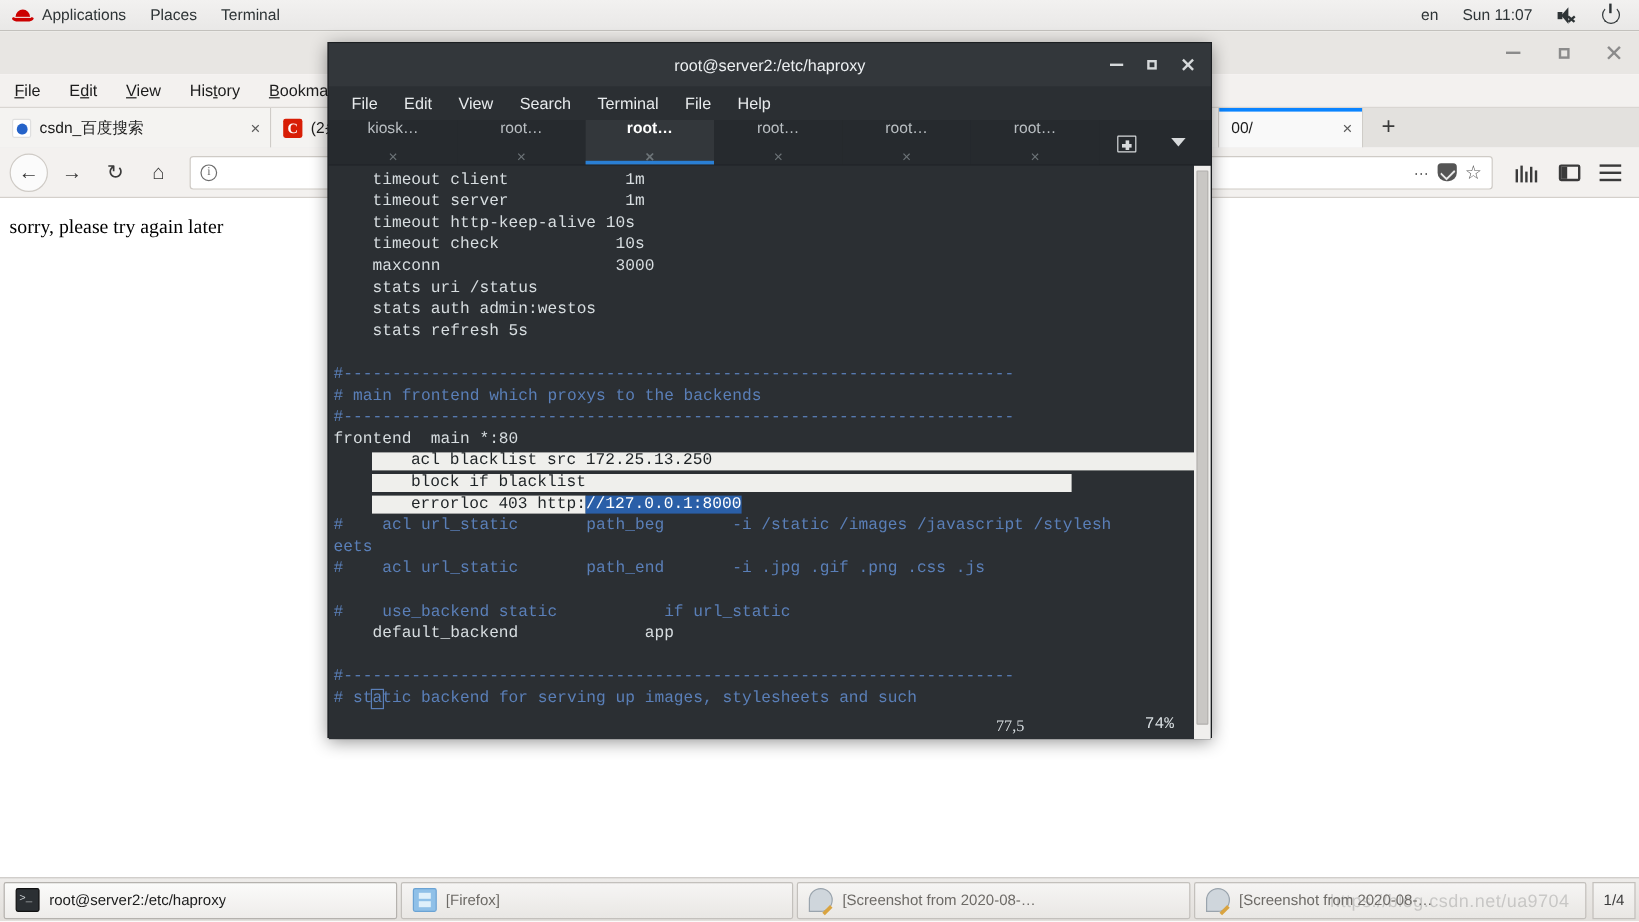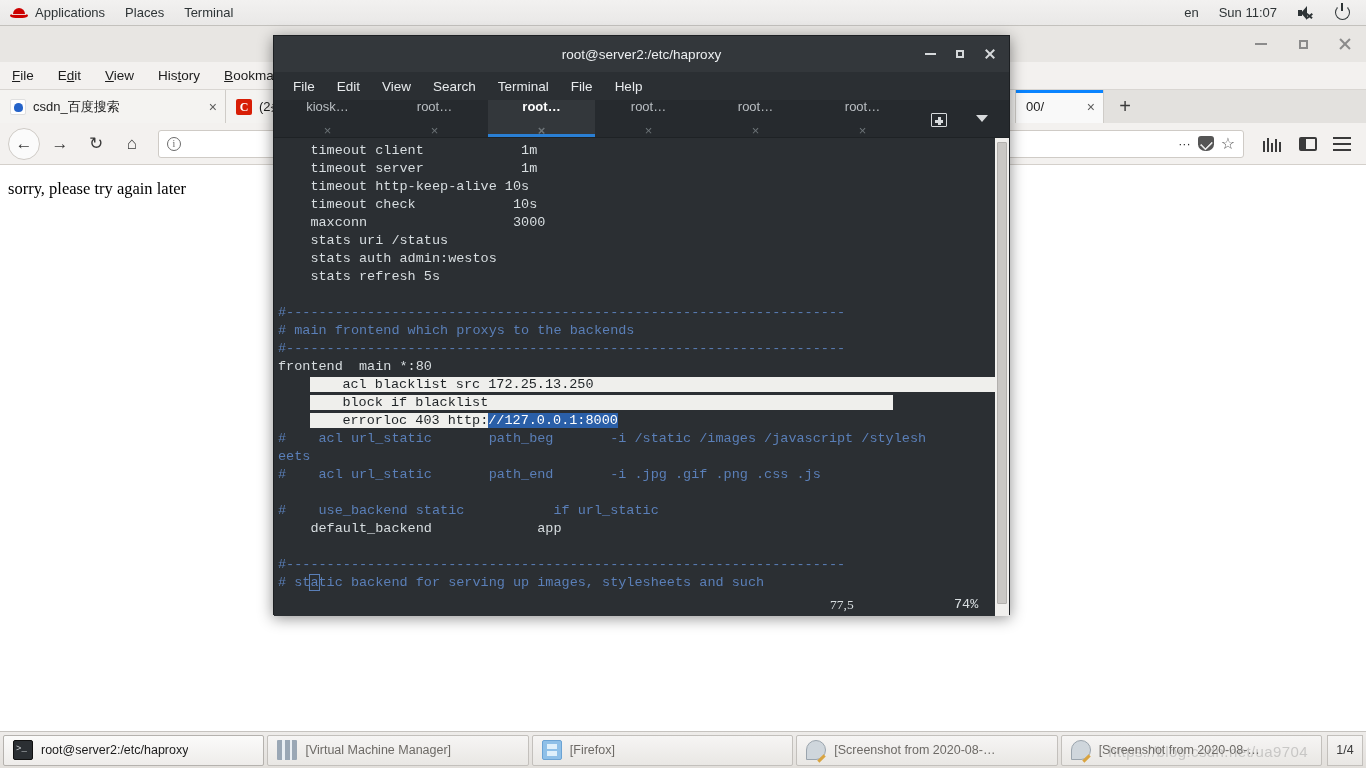--- a/index.html
+++ b/index.html
@@ -281,21 +281,21 @@
     <div id="ff-tabstrip">
       <div class="ff-tab" style="width:226px">
         <span class="favicon fav-baidu"></span>
         <span class="lbl">csdn_百度搜索</span>
         <span class="tclose" style="margin-left:auto">×</span>
       </div>
       <div class="ff-tab" style="width:790px">
         <span class="favicon fav-csdn">C</span>
         <span class="lbl">(2条</span>
       </div>
-      <div class="ff-tab sel" style="width:88px">
+      <div class="ff-tab sel" style="width:120px">
         <span class="lbl">00/</span>
         <span class="tclose" style="margin-left:auto">×</span>
       </div>
       <div class="ff-newtab">+</div>
     </div>
 
     <div id="ff-navbar">
       <div class="nav-btn circled">←</div>
       <div class="nav-btn">→</div>
       <div class="nav-btn">↻</div>
@@ -410,24 +410,20 @@
       </div>
     </div>
   </div>
 
   <div id="taskbar">
     <div class="task active">
       <span class="ti ti-term"></span>
       <span class="lbl">root@server2:/etc/haproxy</span>
     </div>
     <div class="task">
-      <span class="ti ti-vmm"></span>
-      <span class="lbl">[Virtual Machine Manager]</span>
-    </div>
-    <div class="task">
       <span class="ti ti-pic"></span>
       <span class="lbl">[Firefox]</span>
     </div>
     <div class="task">
       <span class="ti ti-shot"></span>
       <span class="lbl">[Screenshot from 2020-08-…</span>
     </div>
     <div class="task">
       <span class="ti ti-shot"></span>
       <span class="lbl">[Screenshot from 2020-08-…</span>

